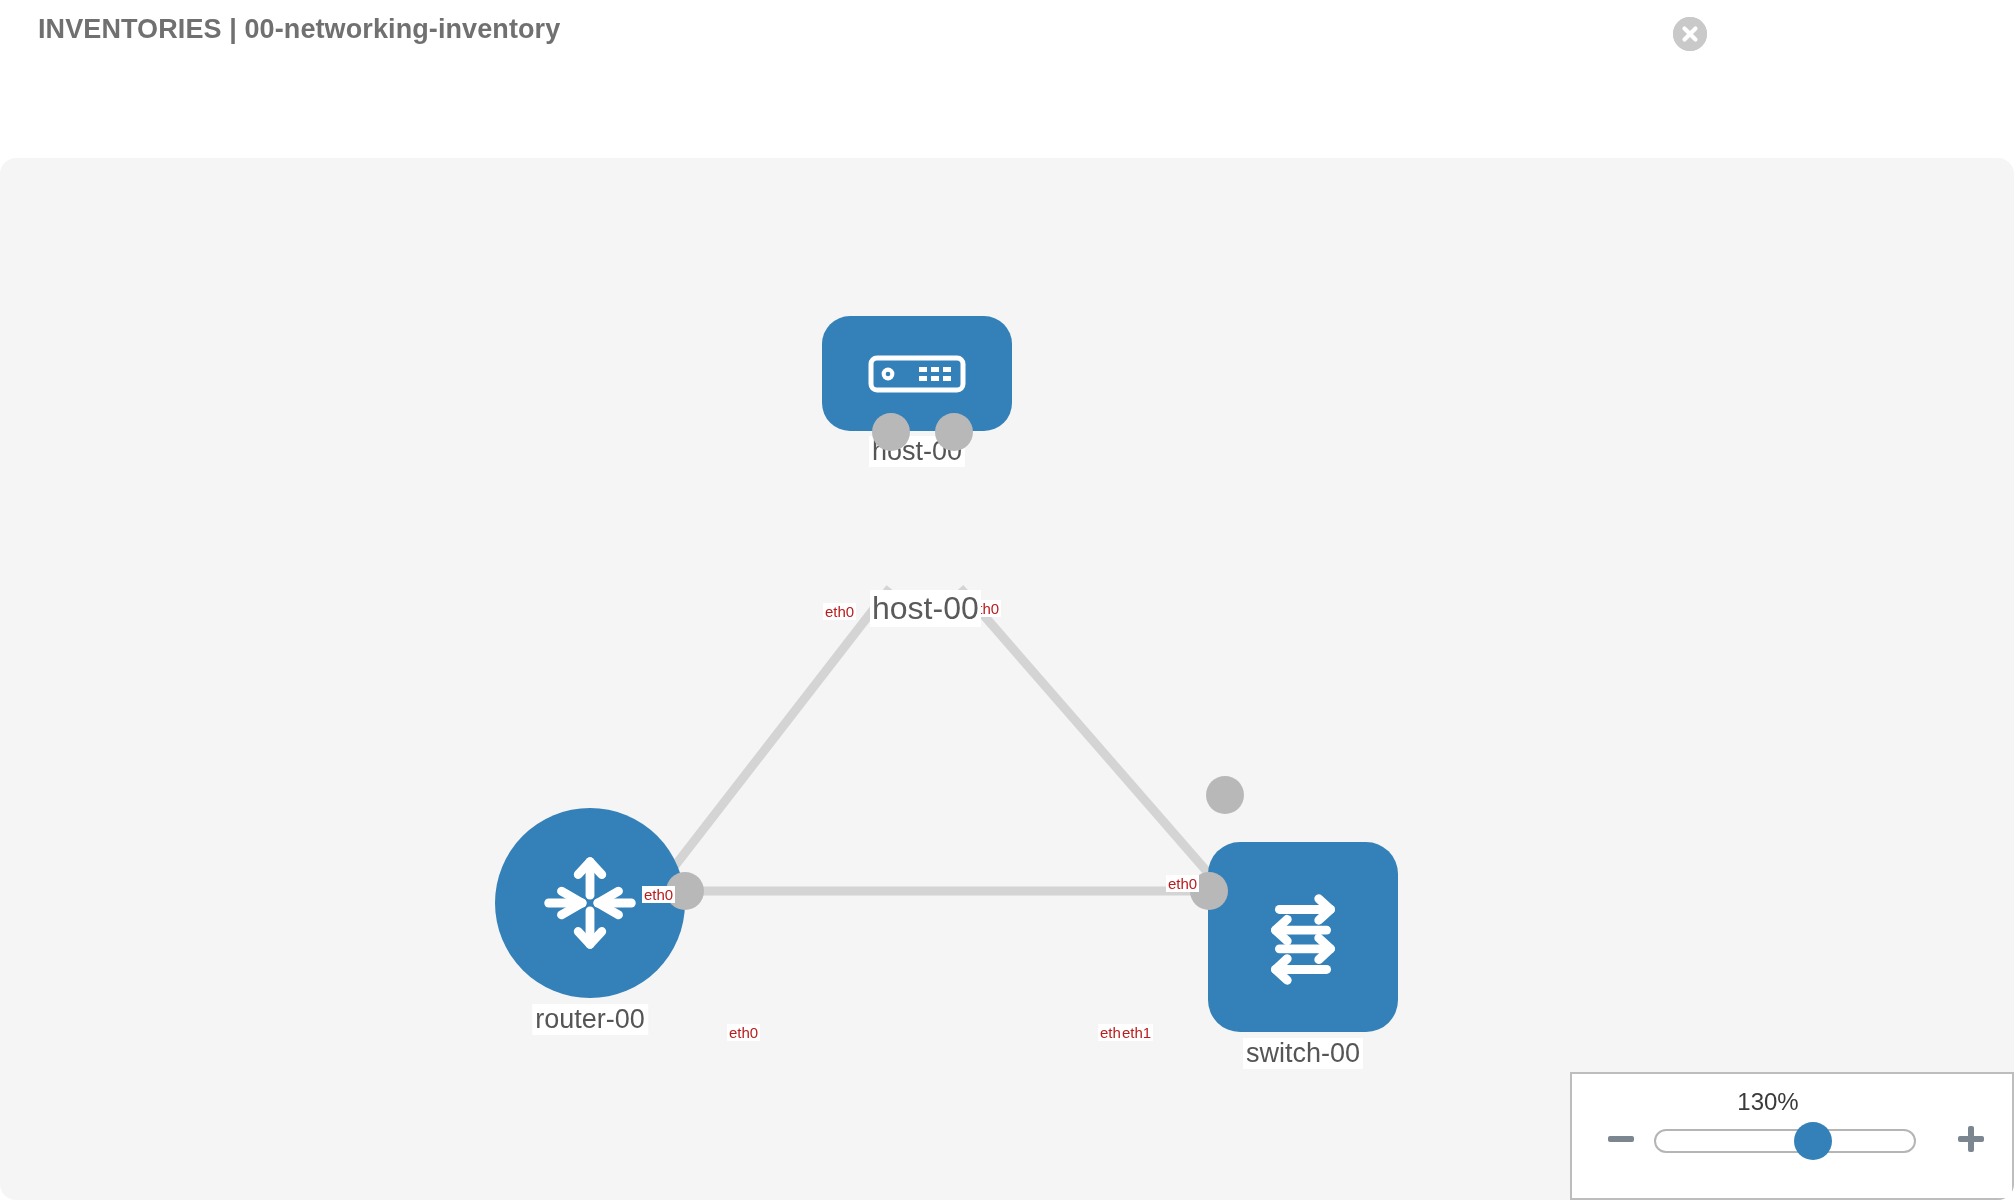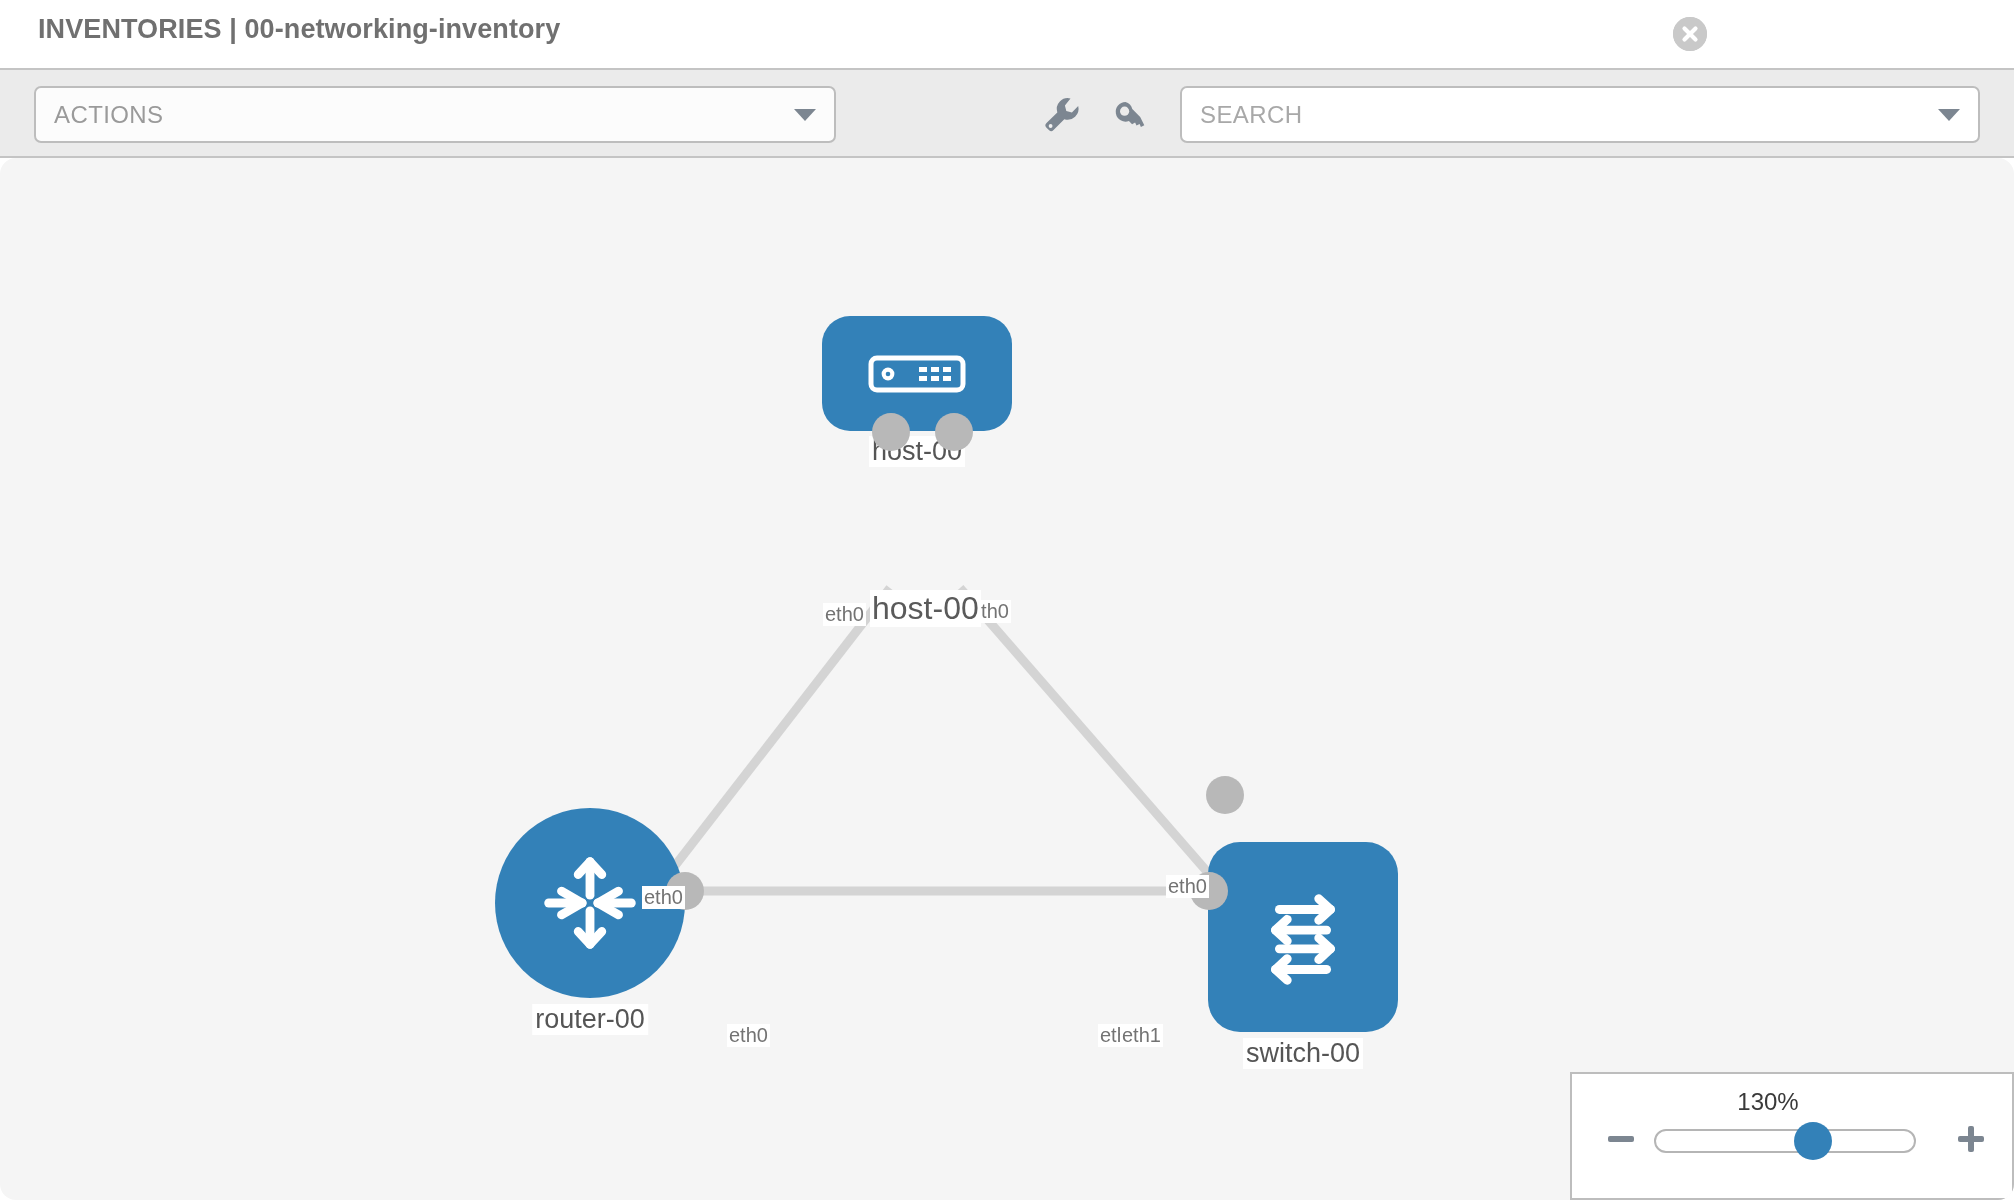--- a/index.html
+++ b/index.html
@@ -87,21 +87,21 @@
   }
 
   
   .endpoint {
     position:absolute; width:38px; height:38px; border-radius:50%;
     background:#b8b8b8; cursor:pointer;
   }
 
   
   .iface-label {
-    position:absolute; font-size:20px; color:#737373;
+    position:absolute; font-size:15px; color:#b91c1c;
     background:#ffffff; padding:0 2px; white-space:nowrap;
   }
 
   
   .zoom-panel {
     position:absolute; right:0; bottom:0; width:444px; height:128px;
     background:#ffffff; border:2px solid #bdbdbd;
   }
   .zoom-value {
     position:absolute; top:14px; left:0; width:392px; text-align:center;
@@ -132,47 +132,20 @@
   <div class="header">
     <div class="header-title">INVENTORIES | 00-networking-inventory</div>
     <div class="close-btn">
       <svg viewBox="0 0 34 34">
         <circle cx="17" cy="17" r="17" fill="#c9c9c9"></circle>
         <path d="M11.5 11.5 L22.5 22.5 M22.5 11.5 L11.5 22.5" stroke="#ffffff" stroke-width="4.2" stroke-linecap="round"></path>
       </svg>
     </div>
   </div>
 
-  <div class="toolbar">
-
-    <div class="dropdown" id="actions-dd">
-      <span class="dd-label">ACTIONS</span>
-      <span class="caret"></span>
-    </div>
-
-    <div class="tool-icon" id="wrench-btn">
-      <svg viewBox="0 0 46 46">
-        <path d="M32.5 6.5 a11 11 0 0 0 -13.2 13.9 L8.5 31.1 a3.2 3.2 0 0 0 0 4.6 l2.4 2.4 a3.2 3.2 0 0 0 4.6 0 L26.3 27.3 a11 11 0 0 0 13.9 -13.2 l-6.3 6.3 -5.6 -1.4 -1.4 -5.6 z" fill="#7c8691"></path>
-        <circle cx="12.6" cy="34" r="1.9" fill="#f0f0f0"></circle>
-      </svg>
-    </div>
-
-    <div class="tool-icon" id="key-btn">
-      <svg viewBox="0 0 46 46">
-        <path d="M17.5 10 a9.8 9.8 0 1 0 3.4 19 l3.2 3.2 3.0 -1.6 1.4 3.0 3.1 -1.5 1.3 3.0 3.4 -1.9 -4.1 -8.3 -7.9 -7.9 A9.8 9.8 0 0 0 17.5 10 z" fill="#7c8691"></path>
-        <circle cx="16.6" cy="19.2" r="4.6" fill="#ebebeb"></circle>
-      </svg>
-    </div>
-
-    <div class="dropdown" id="search-dd">
-      <span class="dd-label">SEARCH</span>
-      <span class="caret"></span>
-    </div>
-
-  </div>
 
   <div class="canvas">
 
     <svg class="links" viewBox="0 0 2014 1042">
       <line x1="890" y1="430" x2="650" y2="740" stroke="#d4d4d4" stroke-width="9"></line>
       <line x1="960" y1="430" x2="1230" y2="740" stroke="#d4d4d4" stroke-width="9"></line>
       <line x1="700" y1="733" x2="1195" y2="733" stroke="#d4d4d4" stroke-width="9"></line>
     </svg>
 
     <div class="node" id="node-host" style="left:822px; top:158px; width:190px; height:115px;">

